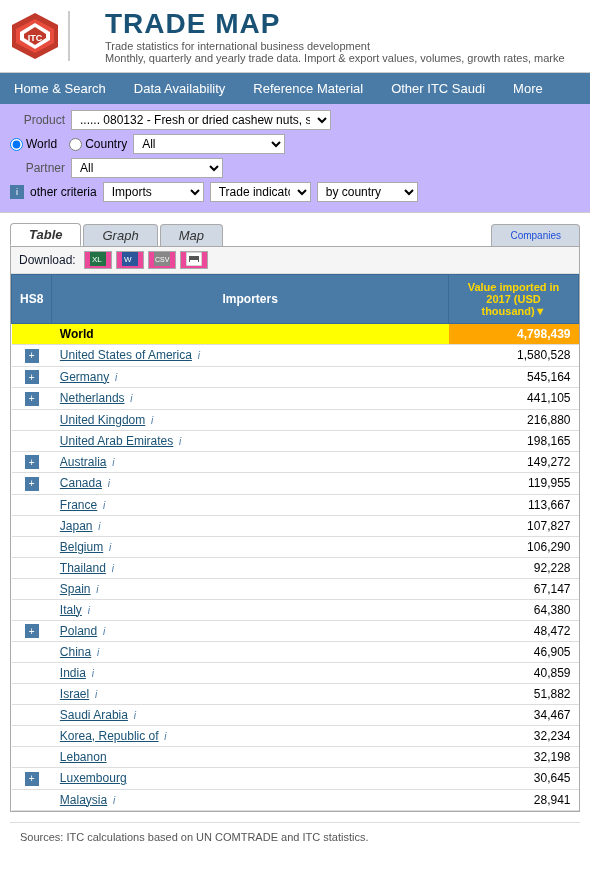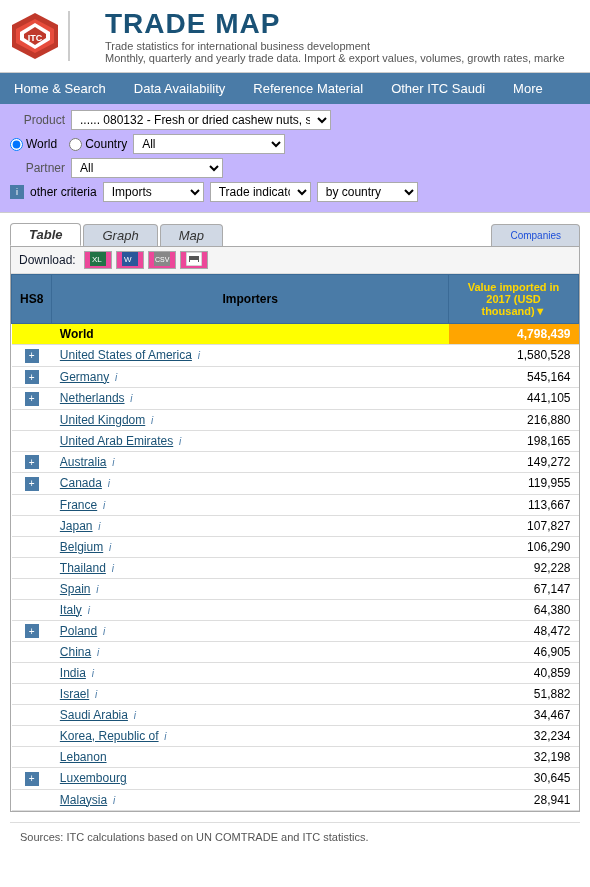--- a/index.html
+++ b/index.html
@@ -38,21 +38,21 @@
     .tab-companies { margin-left: auto; padding: 5px 18px; border: 1px solid #aaa; border-bottom: none; background: #d0d8e4; color: #1d4ed8; border-radius: 4px 4px 0 0; cursor: pointer; font-size: 10px; }
 
     
     .table-container { border: 1px solid #aaa; margin: 0 10px 10px 10px; }
     .download-bar { padding: 4px 8px; display: flex; align-items: center; gap: 4px; background: #f5f5f5; border-bottom: 1px solid #ddd; }
     .download-label { font-size: 12px; color: #0f172a; margin-right: 4px; }
     .download-icon { width: 28px; height: 18px; display: inline-flex; align-items: flex-start; justify-content: center; font-size: 10px; cursor: pointer; border: 1px solid #aaa; background: #ec4899; }
 
     
     .data-table { width: 100%; border-collapse: collapse; }
-    .data-table th { background: #4a7ba7; color: #000000; padding: 6px 8px; text-align: center; font-size: 12px; border: 1px solid #3a6a96; vertical-align: middle; }
+    .data-table th { background: #4a7ba7; color: #ffffff; padding: 6px 8px; text-align: center; font-size: 12px; border: 1px solid #3a6a96; vertical-align: middle; }
     .data-table th.hs8-col { width: 35px; }
     .data-table th.importers-col { text-align: center; }
     .data-table th.value-col { color: #ffd700; text-align: center; font-size: 11px; cursor: pointer; width: 130px; }
     .data-table td { padding: 3px 8px; border-bottom: 1px solid #ddd; font-size: 12px; vertical-align: middle; }
     .data-table td.value-cell { text-align: right; }
 
     .world-row td { background: #ffff00; font-weight: bold; }
     .world-row td.value-cell { background: #ffa500; color: #fff; font-weight: bold; text-align: right; }
 
     .expand-btn { width: 14px; height: 14px; background: #4a7ba7; color: #fff; font-size: 10px; display: inline-flex; align-items: center; justify-content: center; cursor: pointer; border: none; min-width: 14px; }

